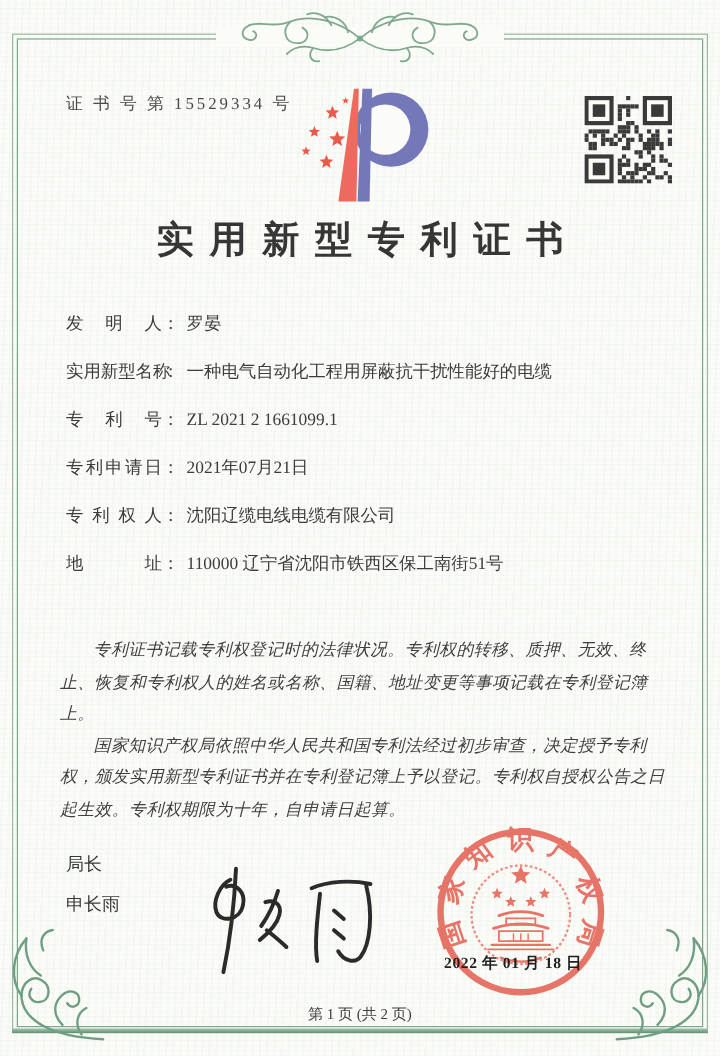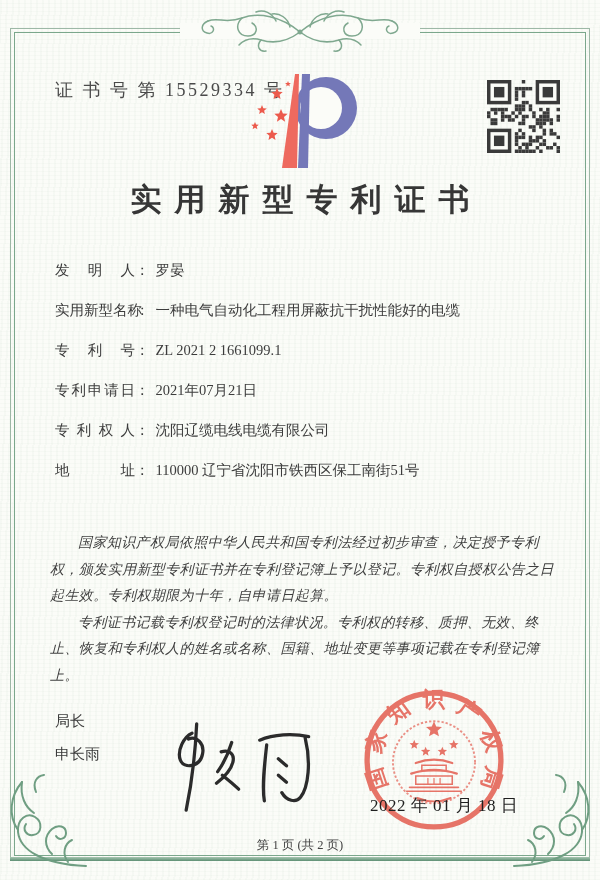--- a/index.html
+++ b/index.html
@@ -16,21 +16,21 @@
   .frame-outer { position:absolute; left:10px; right:10px; top:28px; bottom:20px; border:1px solid #9db8a6; }
   .frame-inner { position:absolute; left:14px; right:14px; top:32px; bottom:24px; border:1px solid #7ba78c; }
   .frame-bottom { position:absolute; left:10px; right:10px; bottom:19px; height:4px;
     background:linear-gradient(#a8c6b2,#5d8f73); }
   .ornament-top { position:absolute; left:180px; top:6px; width:240px; height:48px; }
   .corner-ornament { position:absolute; bottom:10px; width:86px; height:96px; }
   .corner-left { left:2px; }
   .corner-right { right:2px; transform:scaleX(-1); }
 
   
-  .cert-no { position:absolute; left:55px; top:78px; font-size:18px; letter-spacing:2.5px; color:#4a4a4a; }
+  .cert-no { position:absolute; left:55px; top:78px; font-size:14px; letter-spacing:2.5px; color:#4a4a4a; }
   .logo { position:absolute; left:226px; top:70px; width:150px; height:100px; }
   .qr { position:absolute; left:487px; top:80px; width:73px; height:73px; }
   .title { position:absolute; left:0; top:179px; width:600px; text-align:center;
     font-size:31px; font-weight:600; letter-spacing:13px; text-indent:13px; color:#363636;font-family:Liberation Mono, monospace; }
 
   
   .fields { position:absolute; left:55px; top:250px; width:505px; }
   .frow { height:40px; line-height:40px; white-space:nowrap; font-size:14.5px; color:#3c3c3c; }
   .flabel { display:inline-block; width:80px; text-align:justify; text-align-last:justify; vertical-align:top; }
   .fcolon { margin:0 6px 0 0; }
@@ -38,21 +38,21 @@
 
   
   .paras { position:absolute; left:50px; top:530px; width:506px; font-size:14px;
     line-height:26.5px; font-style:italic; letter-spacing:0.4px; color:#3f3f3f; }
   .paras p { margin:0; text-indent:2em; }
 
   
   .signer { position:absolute; left:55px; top:705px; font-size:15px; line-height:33px; color:#3a3a3a; }
   .signature { position:absolute; left:150px; top:718px; width:175px; height:98px; }
   .seal { position:absolute; left:358px; top:684px; width:152px; height:152px; opacity:0.92; }
-  .seal-date { position:absolute; left:370px; top:794px; width:140px; font-size:17px; font-weight:400;
+  .seal-date { position:absolute; left:370px; top:794px; width:140px; font-size:13px; font-weight:700;
     letter-spacing:0.5px; color:#1f1f1f; z-index:6; white-space:nowrap; }
   .footer { position:absolute; left:0; top:837px; width:600px; text-align:center; font-size:12.5px; color:#3f3f3f;font-family:Liberation Serif, serif; }
 </style>
 </head>
 <body>
 
 <div class="page">
 
   <div class="frame-outer"></div>
   <div class="frame-inner"></div>
@@ -264,22 +264,22 @@
     </div>
     <div class="frow">
       <span class="flabel">专利权人</span><span class="fcolon">：</span><span class="fvalue">沈阳辽缆电线电缆有限公司</span>
     </div>
     <div class="frow">
       <span class="flabel">地址</span><span class="fcolon">：</span><span class="fvalue">110000 辽宁省沈阳市铁西区保工南街51号</span>
     </div>
   </div>
 
   <div class="paras">
+    <p>专利证书记载专利权登记时的法律状况。专利权的转移、质押、无效、终止、恢复和专利权人的姓名或名称、国籍、地址变更等事项记载在专利登记簿上。</p>
     <p>国家知识产权局依照中华人民共和国专利法经过初步审查，决定授予专利权，颁发实用新型专利证书并在专利登记簿上予以登记。专利权自授权公告之日起生效。专利权期限为十年，自申请日起算。</p>
-    <p>专利证书记载专利权登记时的法律状况。专利权的转移、质押、无效、终止、恢复和专利权人的姓名或名称、国籍、地址变更等事项记载在专利登记簿上。</p>
   </div>
 
   <div class="signer">
     <div>局长</div>
     <div>申长雨</div>
   </div>
 
   <svg class="signature" viewBox="0 0 150 82">
     <g fill="none" stroke="#2b2b2b" stroke-width="2.8" stroke-linecap="round">
       <path d="M36,12 C29,15 23,27 26,35 C29,43 43,41 45,30 C47,21 40,14 33,17"></path>

